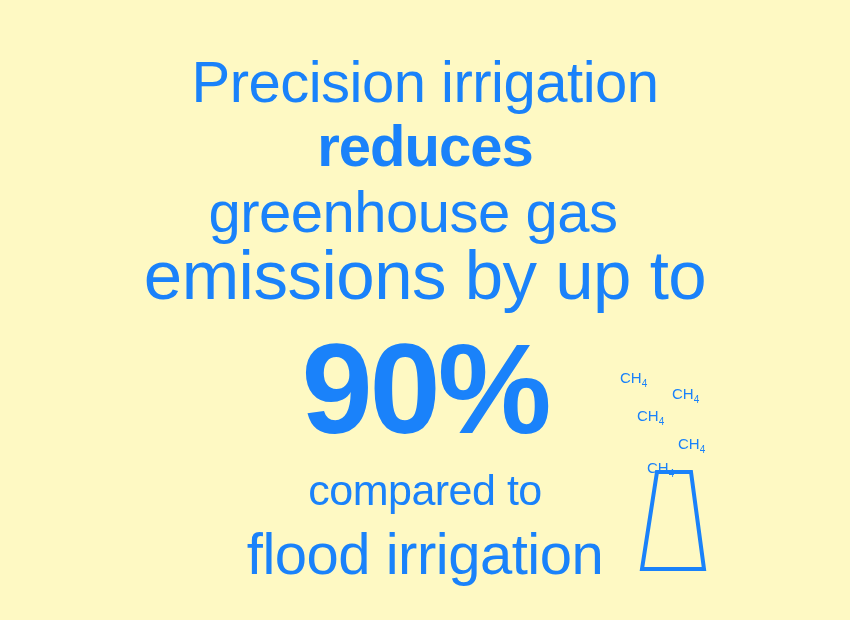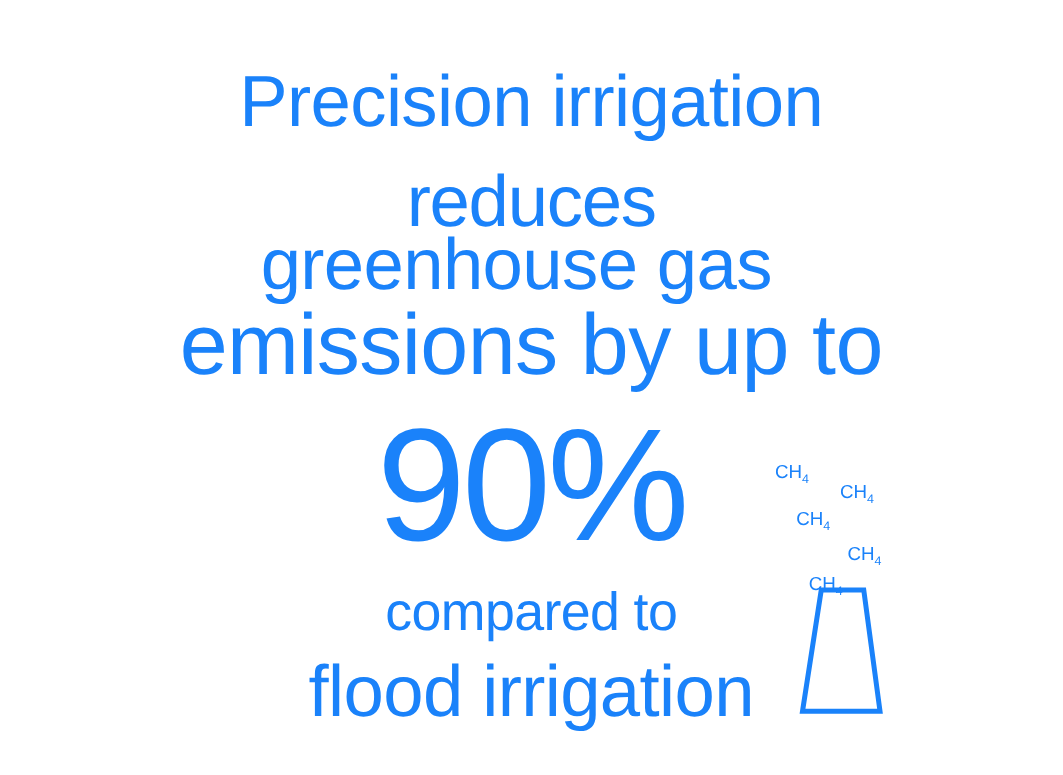--- a/index.html
+++ b/index.html
@@ -14,21 +14,21 @@
     overflow: hidden;
     position: relative;
   }
 
   #canvas {
     position: absolute;
     left: 0;
     top: 0;
     width: 850px;
     height: 620px;
-    background: #ffffff;
+    background: #fef9c3;
   }
 
   
   .text-block {
     position: absolute;
     left: 0;
     top: 0;
     width: 850px;
     text-align: center;
     color: #1a82fa;
@@ -43,25 +43,25 @@
 
   .line-1 {
     position: absolute;
     left: 0; top: 50px;
     width: 850px;
     font-size: 58px;
     line-height: 64px;
   }
   .line-2 {
     position: absolute;
-    left: 0; top: 130px;
+    left: 0; top: 114px;
     width: 850px;
     font-size: 58px;
     line-height: 64px;
-    font-weight: 400;
+    font-weight: 700;
     letter-spacing: -1px;
   }
   .line-3 {
     position: absolute;
     left: 0; top: 180px;
     width: 826px;
     font-size: 58px;
     line-height: 64px;
   }
   .line-4 {
@@ -72,21 +72,21 @@
     line-height: 64px;
   }
 
   .stat-number {
     position: absolute;
     left: 0; top: 325px;
     width: 850px;
     text-align: center;
     font-size: 128px;
     line-height: 128px;
-    font-weight: 400;
+    font-weight: 700;
     letter-spacing: -3px;
     color: #1a82fa;
     white-space: nowrap;
   }
 
   .line-5 {
     position: absolute;
     left: 0; top: 458px;
     width: 850px;
     font-size: 43px;

